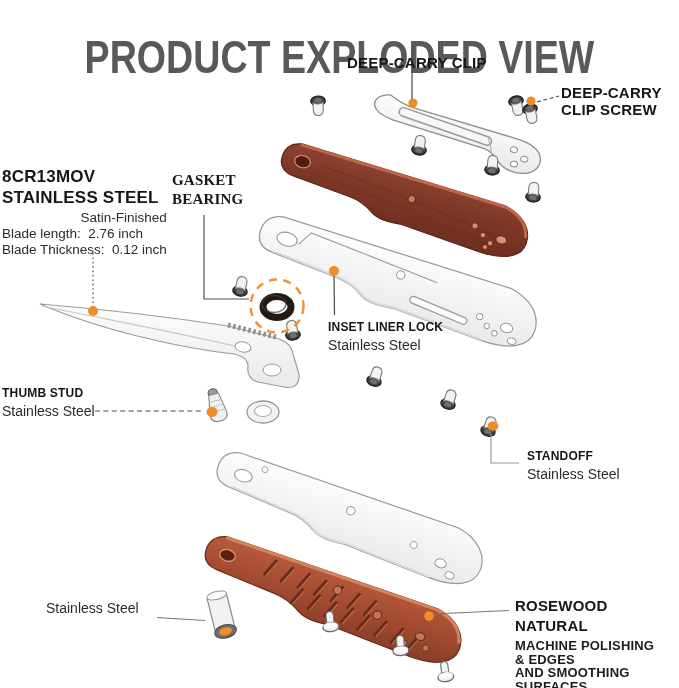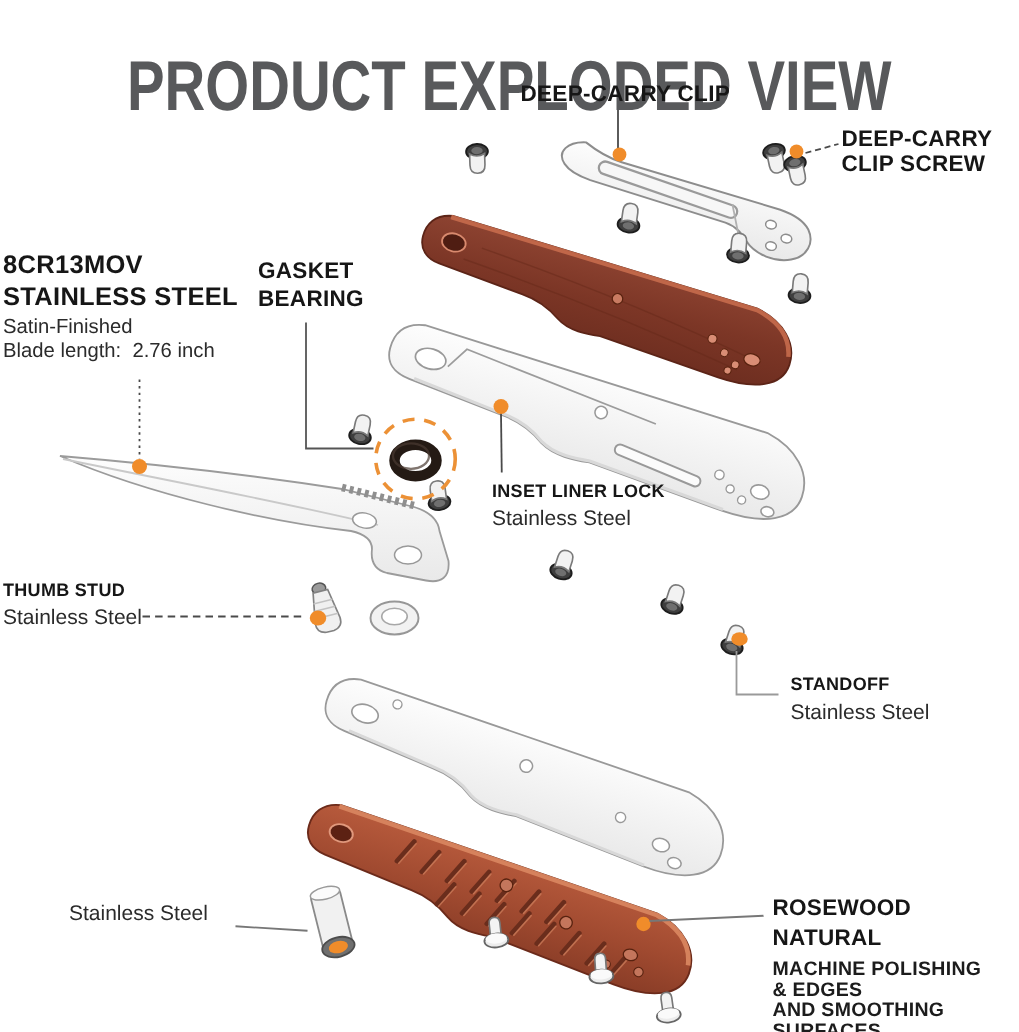--- a/index.html
+++ b/index.html
@@ -212,25 +212,26 @@
     <div>CLIP SCREW</div>
   </div>
 
   <div class="lbl b15" style="left:347px;top:54px;">
     <span>DEEP-CARRY CLIP</span>
   </div>
 
   <div class="lbl" style="left:2px;top:166px;">
     <div class="b17">8CR13MOV</div>
     <div class="b17">STAINLESS STEEL</div>
-    <div class="sub" style="margin-top:2px;">Satin-Finished</div>
+    <div class="sub" style="margin-top:2px;text-align:right;">Satin-Finished</div>
     <div class="sub">Blade length:  2.76 inch</div>
-  </div>
-
-  <div class="lbl b15" style="left:172px;top:171px;line-height:19px;">
+    <div class="sub">Blade Thickness:  0.12 inch</div>
+  </div>
+
+  <div class="lbl b15" style="left:172px;top:171px;line-height:19px;font-family:Liberation Serif, serif;">
     <div>GASKET</div>
     <div>BEARING</div>
   </div>
 
   <div class="lbl" style="left:328px;top:318px;">
     <div class="b16">INSET LINER LOCK</div>
     <div class="sub14">Stainless Steel</div>
   </div>
 
   <div class="lbl" style="left:2px;top:384px;">

